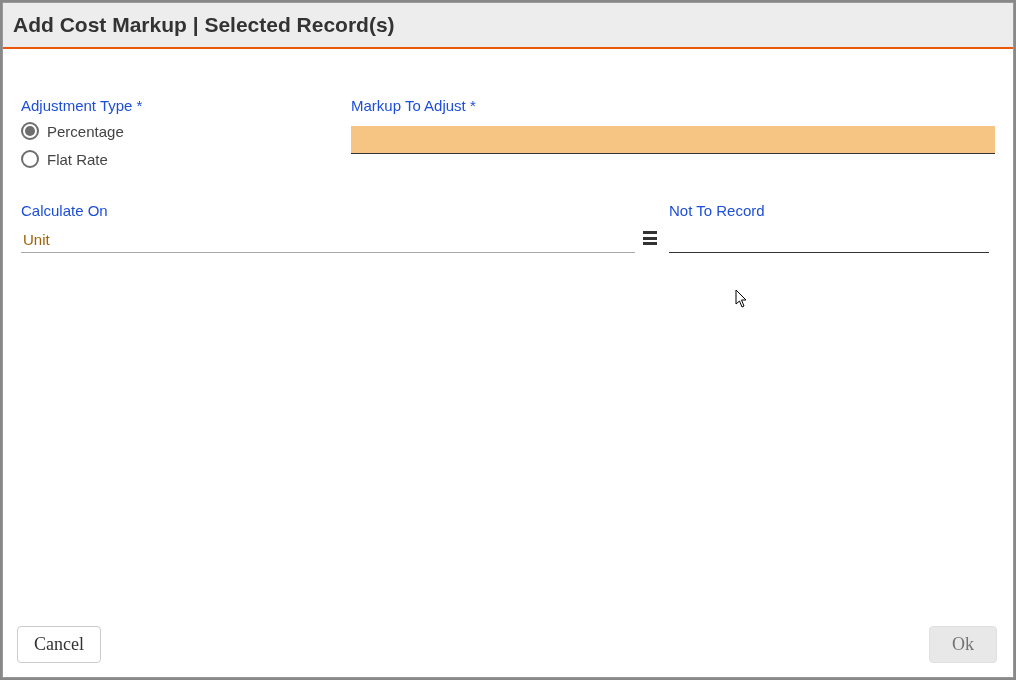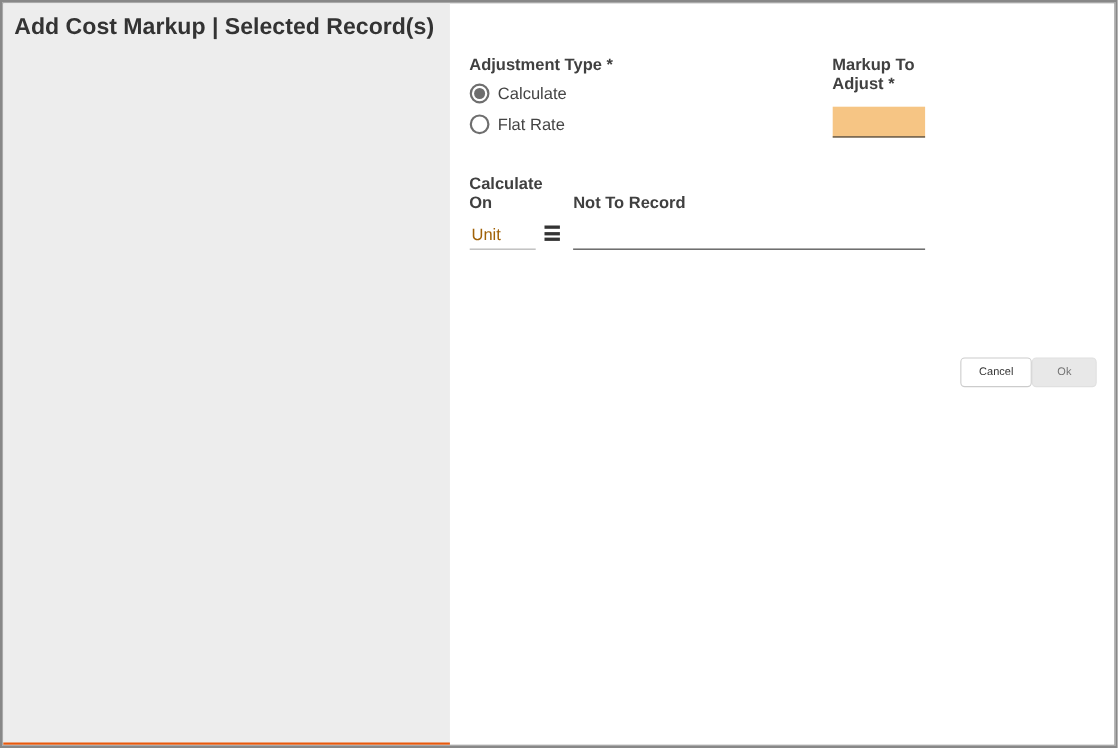--- a/index.html
+++ b/index.html
@@ -17,21 +17,21 @@
     }
     .modal {
       position: absolute;
       top: 2px;
       left: 2px;
       right: 2px;
       bottom: 2px;
       background: #fff;
       border: 1px solid #999;
       display: flex;
-      flex-direction: row;
+      flex-direction: column;
     }
     .modal-header {
       background: #ededed;
       padding: 10px 14px 10px 10px;
       border-bottom: 2px solid #e8590c;
     }
     .modal-title {
       font-size: 21px;
       font-weight: 600;
       color: #333;
@@ -41,22 +41,22 @@
       padding: 48px 18px 10px 18px;
       position: relative;
     }
     .row {
       display: flex;
       gap: 20px;
       margin-bottom: 34px;
     }
     .field-label {
       font-size: 15px;
-      font-weight: 700;
-      color: #404040;
+      font-weight: 400;
+      color: #1d4ed8;
       margin-bottom: 8px;
       display: block;
     }
     .col-adjtype {
       width: 310px;
       flex-shrink: 0;
     }
     .col-amount {
       flex: 1;
     }
@@ -160,25 +160,25 @@
       outline: none;
       background: transparent;
     }
     .modal-footer {
       display: flex;
       justify-content: space-between;
       align-items: center;
       padding: 10px 16px 14px 14px;
     }
     .btn {
-      font-size: 10px;
+      font-size: 18px;
       padding: 7px 16px;
       border-radius: 4px;
       cursor: pointer;
-      font-family: Liberation Sans, sans-serif;
+      font-family: Liberation Serif, serif;
     }
     .btn-cancel {
       background: #fff;
       border: 1px solid #ccc;
       color: #333;
     }
     .btn-ok {
       background: #e8e8e8;
       border: 1px solid #e0e0e0;
       color: #737373;
@@ -201,21 +201,21 @@
   </div>
 
   <div class="modal-body">
 
     <div class="row">
       <div class="col-adjtype">
         <span class="field-label">Adjustment Type *</span>
         <div class="radio-group">
           <div class="radio-item">
             <span class="radio-circle selected"></span>
-            <span class="radio-label">Calculate</span>
+            <span class="radio-label">Percentage</span>
           </div>
           <div class="radio-item">
             <span class="radio-circle"></span>
             <span class="radio-label">Flat Rate</span>
           </div>
         </div>
       </div>
 
       <div class="col-amount">
         <span class="field-label">Markup To Adjust *</span>

